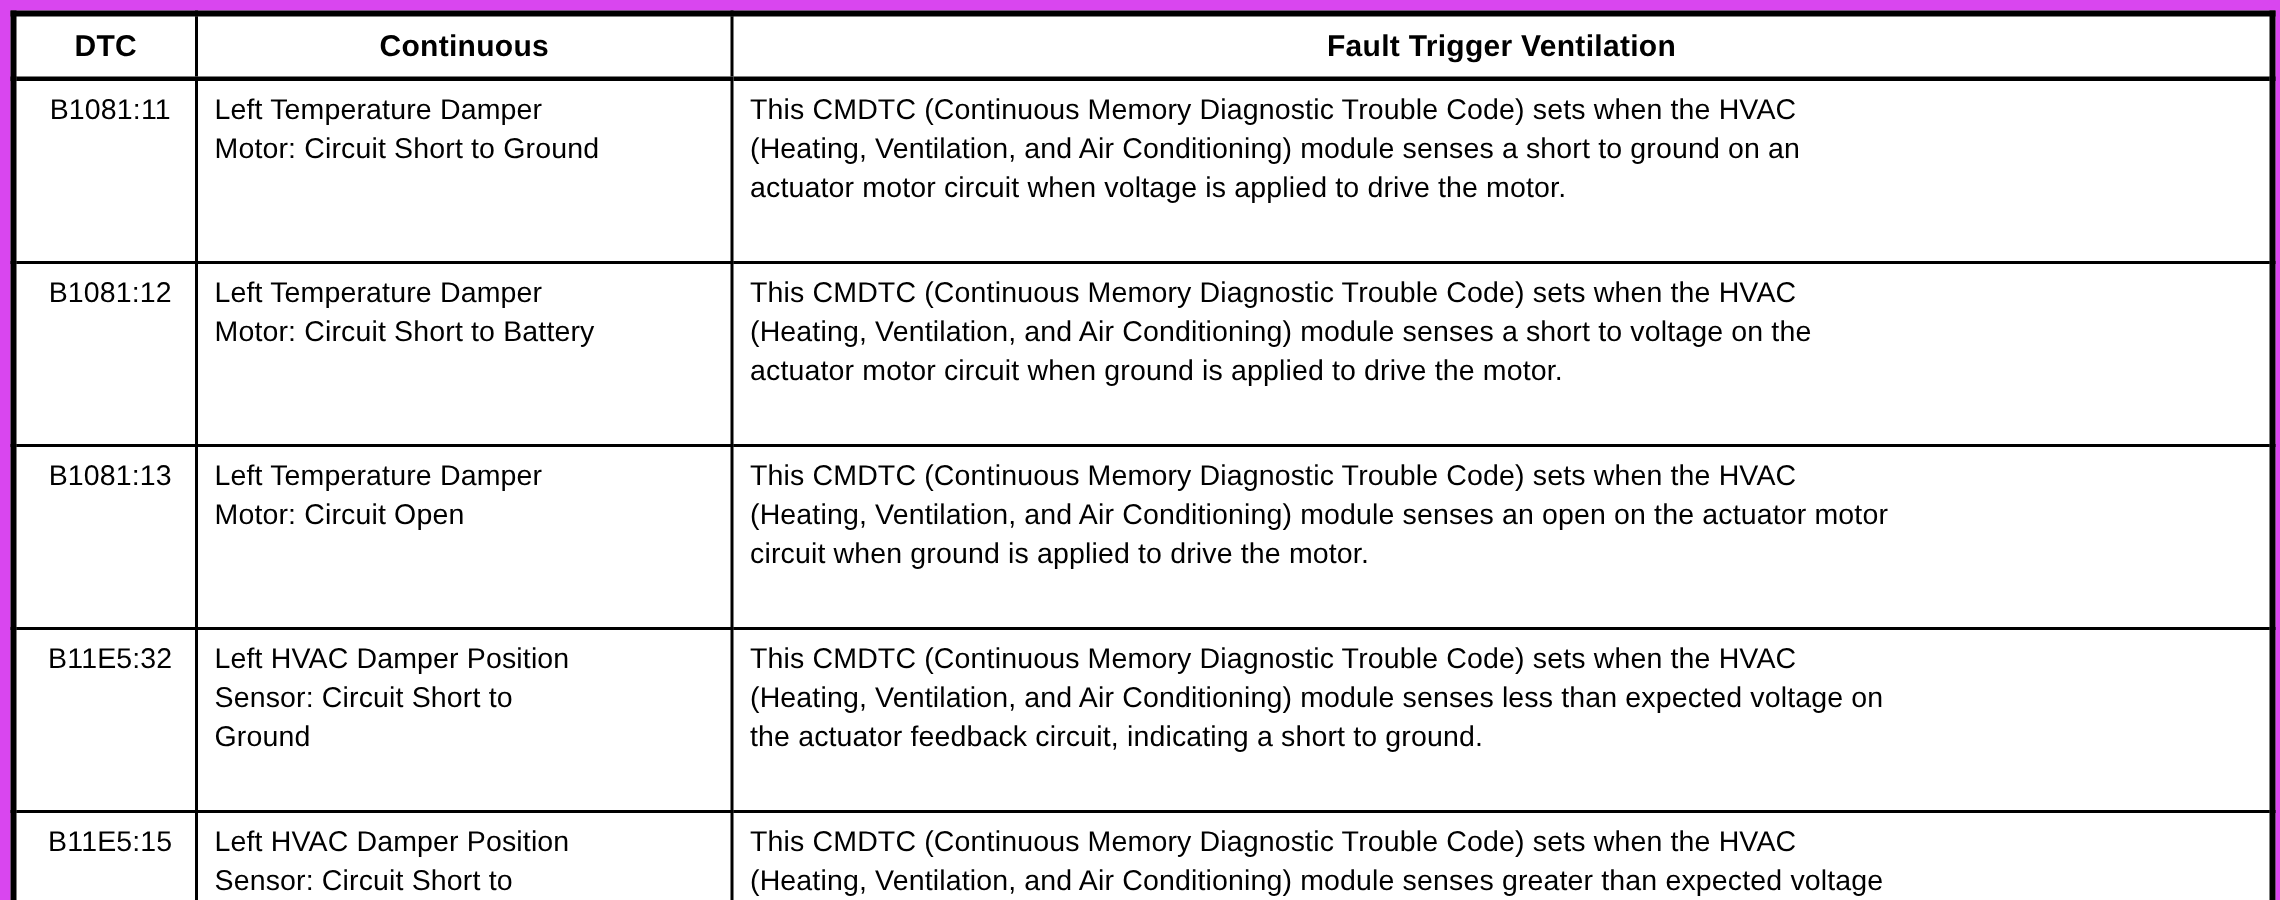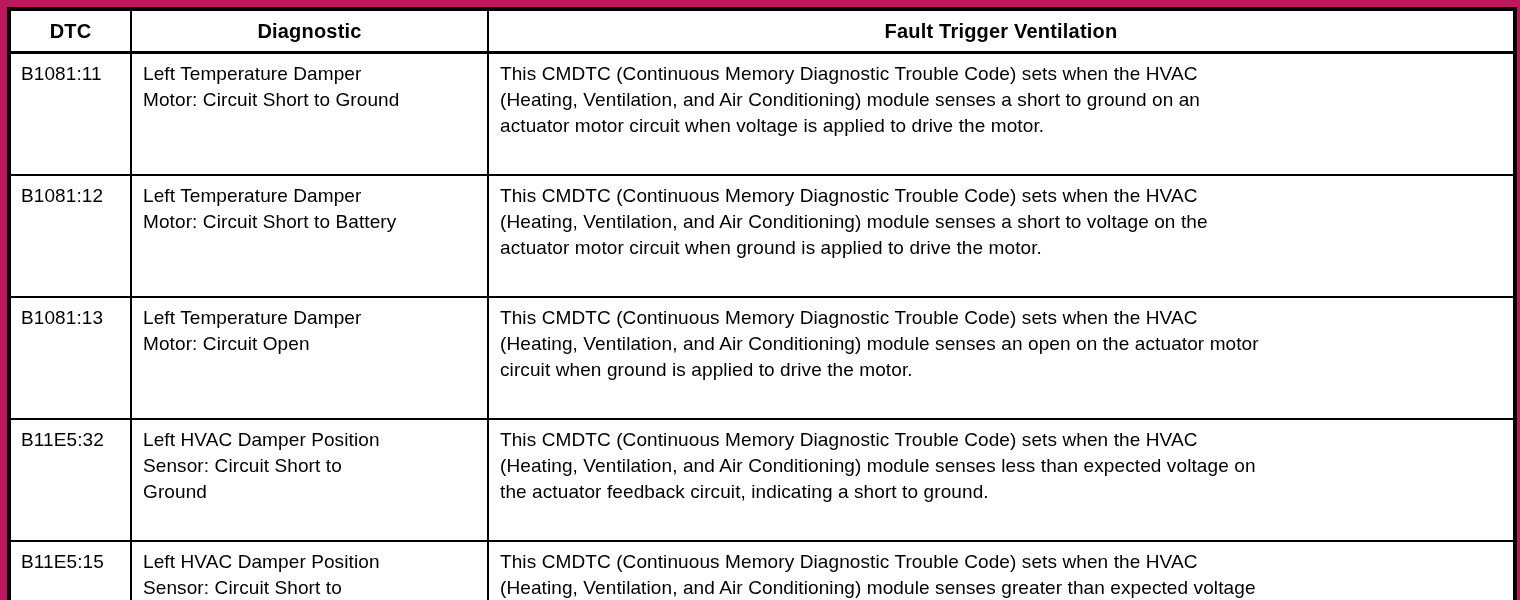--- a/index.html
+++ b/index.html
@@ -7,21 +7,21 @@
     margin: 0;
     padding: 0;
     font-family: "Liberation Sans", "DejaVu Sans", sans-serif;
     color: #000000;
   }
   .page {
     width: 1520px;
     height: 600px;
     box-sizing: border-box;
     padding: 7px 7px;
-    background: #be185d;
+    background: #d946ef;
   }
   table.dtc-table {
     border-collapse: collapse;
     table-layout: fixed;
     width: 1506px;
     background: #ffffff;
   }
   table.dtc-table col.col-dtc  { width: 122px; }
   table.dtc-table col.col-desc { width: 357px; }
   table.dtc-table col.col-fault{ width: 1027px; }
@@ -44,37 +44,37 @@
   td {
     vertical-align: top;
     font-size: 19px;
     line-height: 26px;
     padding: 7px 11px 7px 11px;
     height: 106px;
     box-sizing: content-box;
     white-space: pre-line;
     letter-spacing: 0.1px;
   }
-  td.dtc-cell  { white-space: nowrap; padding-left: 10px; padding-right: 4px; }
+  td.dtc-cell  { white-space: nowrap; padding-left: 10px; padding-right: 4px; text-align: center; }
   td.fault-cell{ padding-right: 8px; }
 </style>
 </head>
 <body>
 
 <div class="page">
   <table class="dtc-table">
     <colgroup>
       <col class="col-dtc">
       <col class="col-desc">
       <col class="col-fault">
     </colgroup>
     <thead>
       <tr>
         <th>DTC</th>
-        <th>Diagnostic</th>
+        <th>Continuous</th>
         <th>Fault Trigger Ventilation</th>
       </tr>
     </thead>
     <tbody>
       <tr>
         <td class="dtc-cell">B1081:11</td>
         <td class="desc-cell">Left Temperature Damper
 Motor: Circuit Short to Ground</td>
         <td class="fault-cell">This CMDTC (Continuous Memory Diagnostic Trouble Code) sets when the HVAC
 (Heating, Ventilation, and Air Conditioning) module senses a short to ground on an

